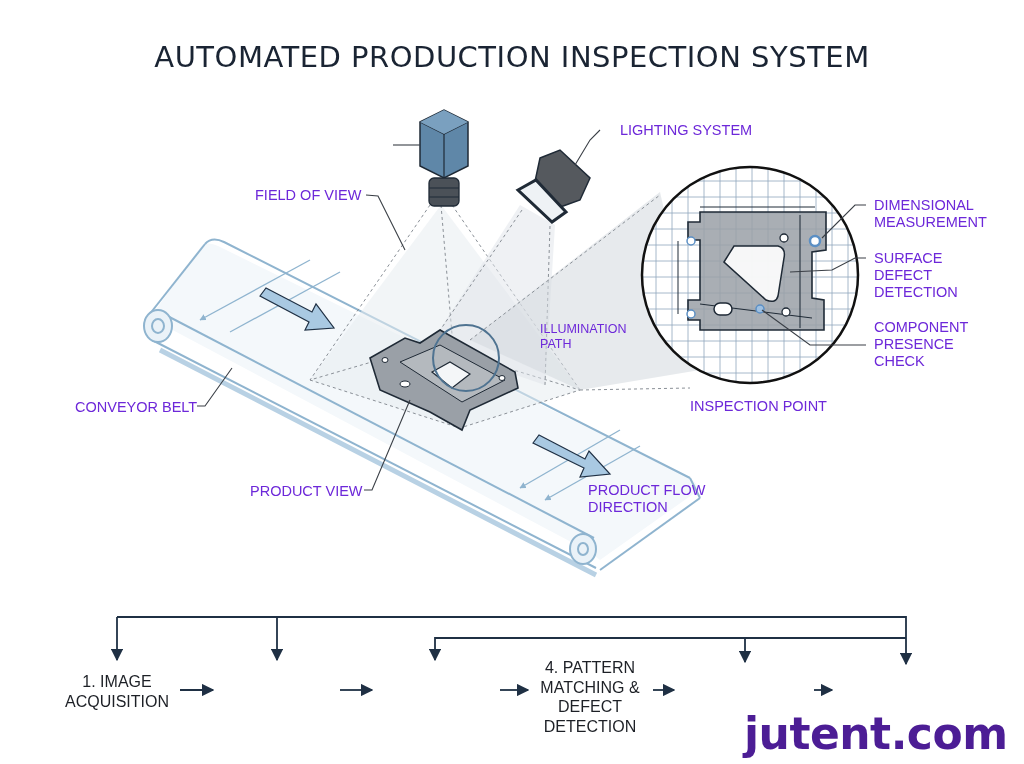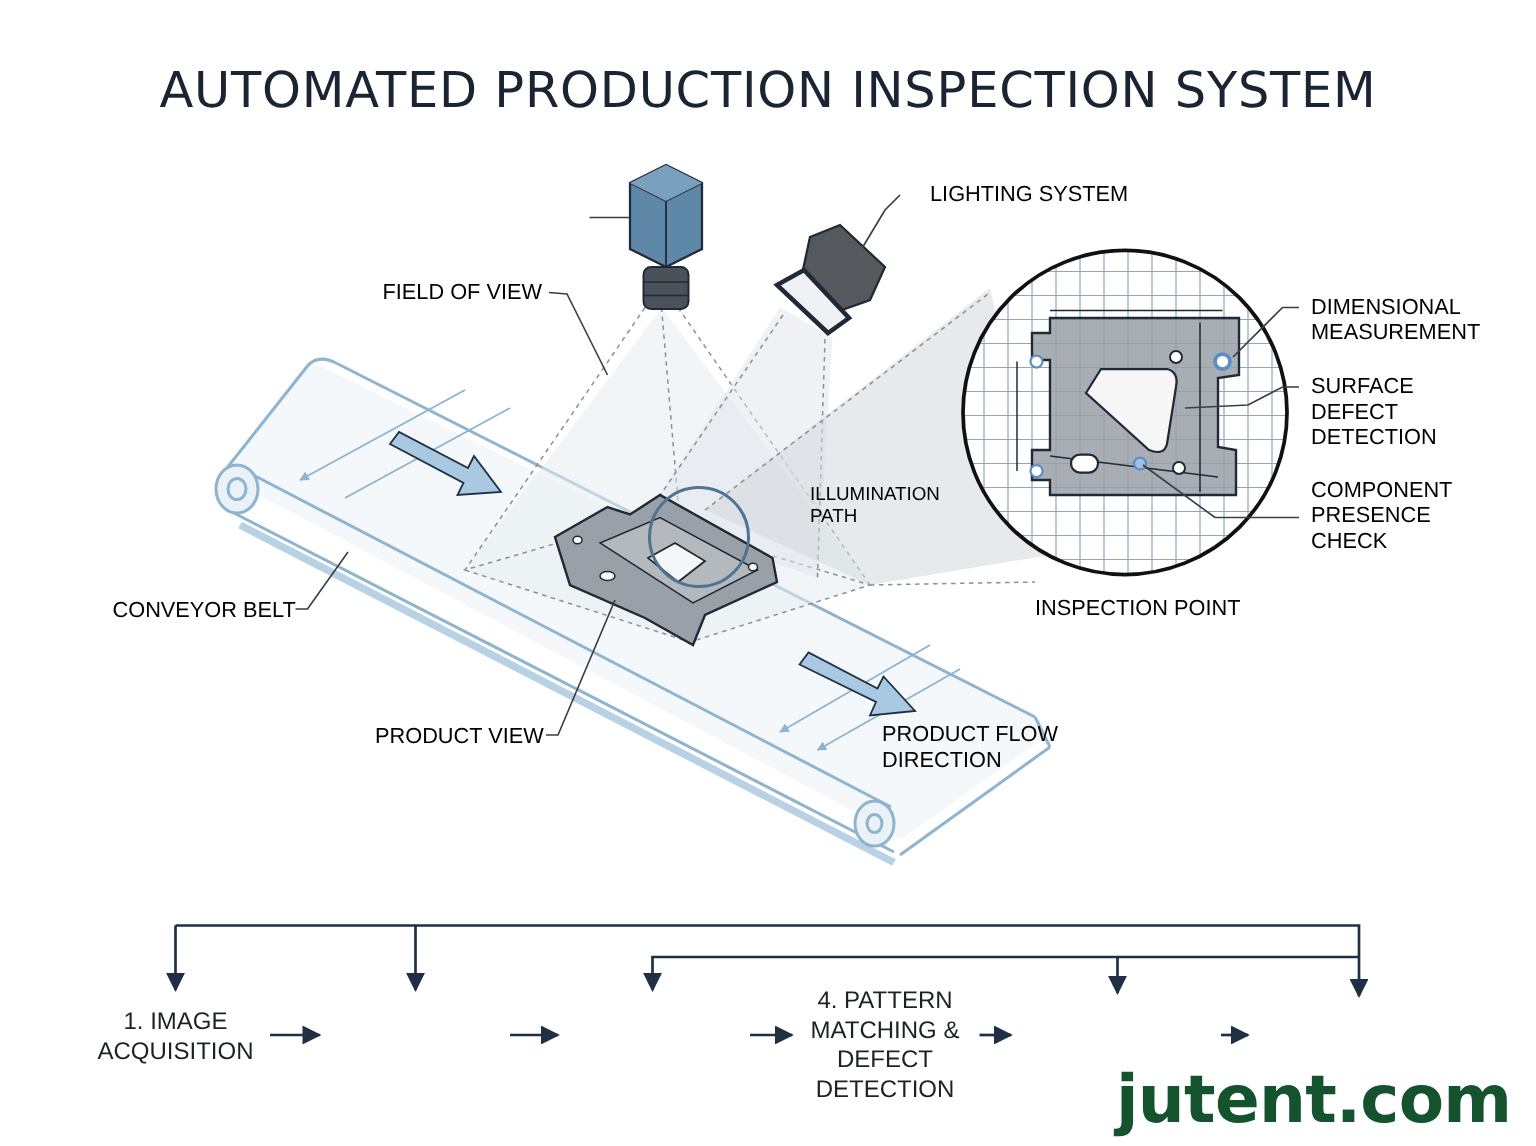--- a/index.html
+++ b/index.html
@@ -1,22 +1,22 @@
 <!DOCTYPE html>
 <html><head>
 <meta charset="utf-8">
 <style>
   html, body { margin:0; padding:0; background:#ffffff; }
   body { width:1024px; height:764px; position:relative; overflow:hidden; font-family:"Liberation Sans", sans-serif; color:#1b1f24; }
   #stage { position:absolute; left:0; top:0; width:1024px; height:764px; }
-  .title { position:absolute; left:0; width:1024px; top:40px; text-align:center; font-family:"DejaVu Sans", sans-serif; font-size:33px; letter-spacing:0.5px; color:#1a2433; font-weight:normal; }
-  .lbl { position:absolute; font-size:14.5px; line-height:17px; color:#000000; white-space:nowrap; }
+  .title { position:absolute; left:0; width:1024px; top:40px; text-align:center; font-family:"DejaVu Sans", sans-serif; font-size:29px; letter-spacing:0.5px; color:#1a2433; font-weight:normal; }
+  .lbl { position:absolute; font-size:14.5px; line-height:17px; color:#6d28d9; white-space:nowrap; }
   .lbl.c { }
   .step { position:absolute; font-size:16px; line-height:19.5px; text-align:center; color:#1d2026; white-space:nowrap; }
-  .watermark { position:absolute; left:744px; top:708px; font-family:"DejaVu Sans", sans-serif; font-weight:bold; font-size:44px; color:#14532d; letter-spacing:-0.5px; }
+  .watermark { position:absolute; left:744px; top:708px; font-family:"DejaVu Sans", sans-serif; font-weight:bold; font-size:44px; color:#4c1d95; letter-spacing:-0.5px; }
 </style>
 </head>
 <body>
 
 <div id="stage">
 
   <div class="title">AUTOMATED PRODUCTION INSPECTION SYSTEM</div>
 
   <svg width="1024" height="764" style="position:absolute;left:0;top:0">
     <defs>

